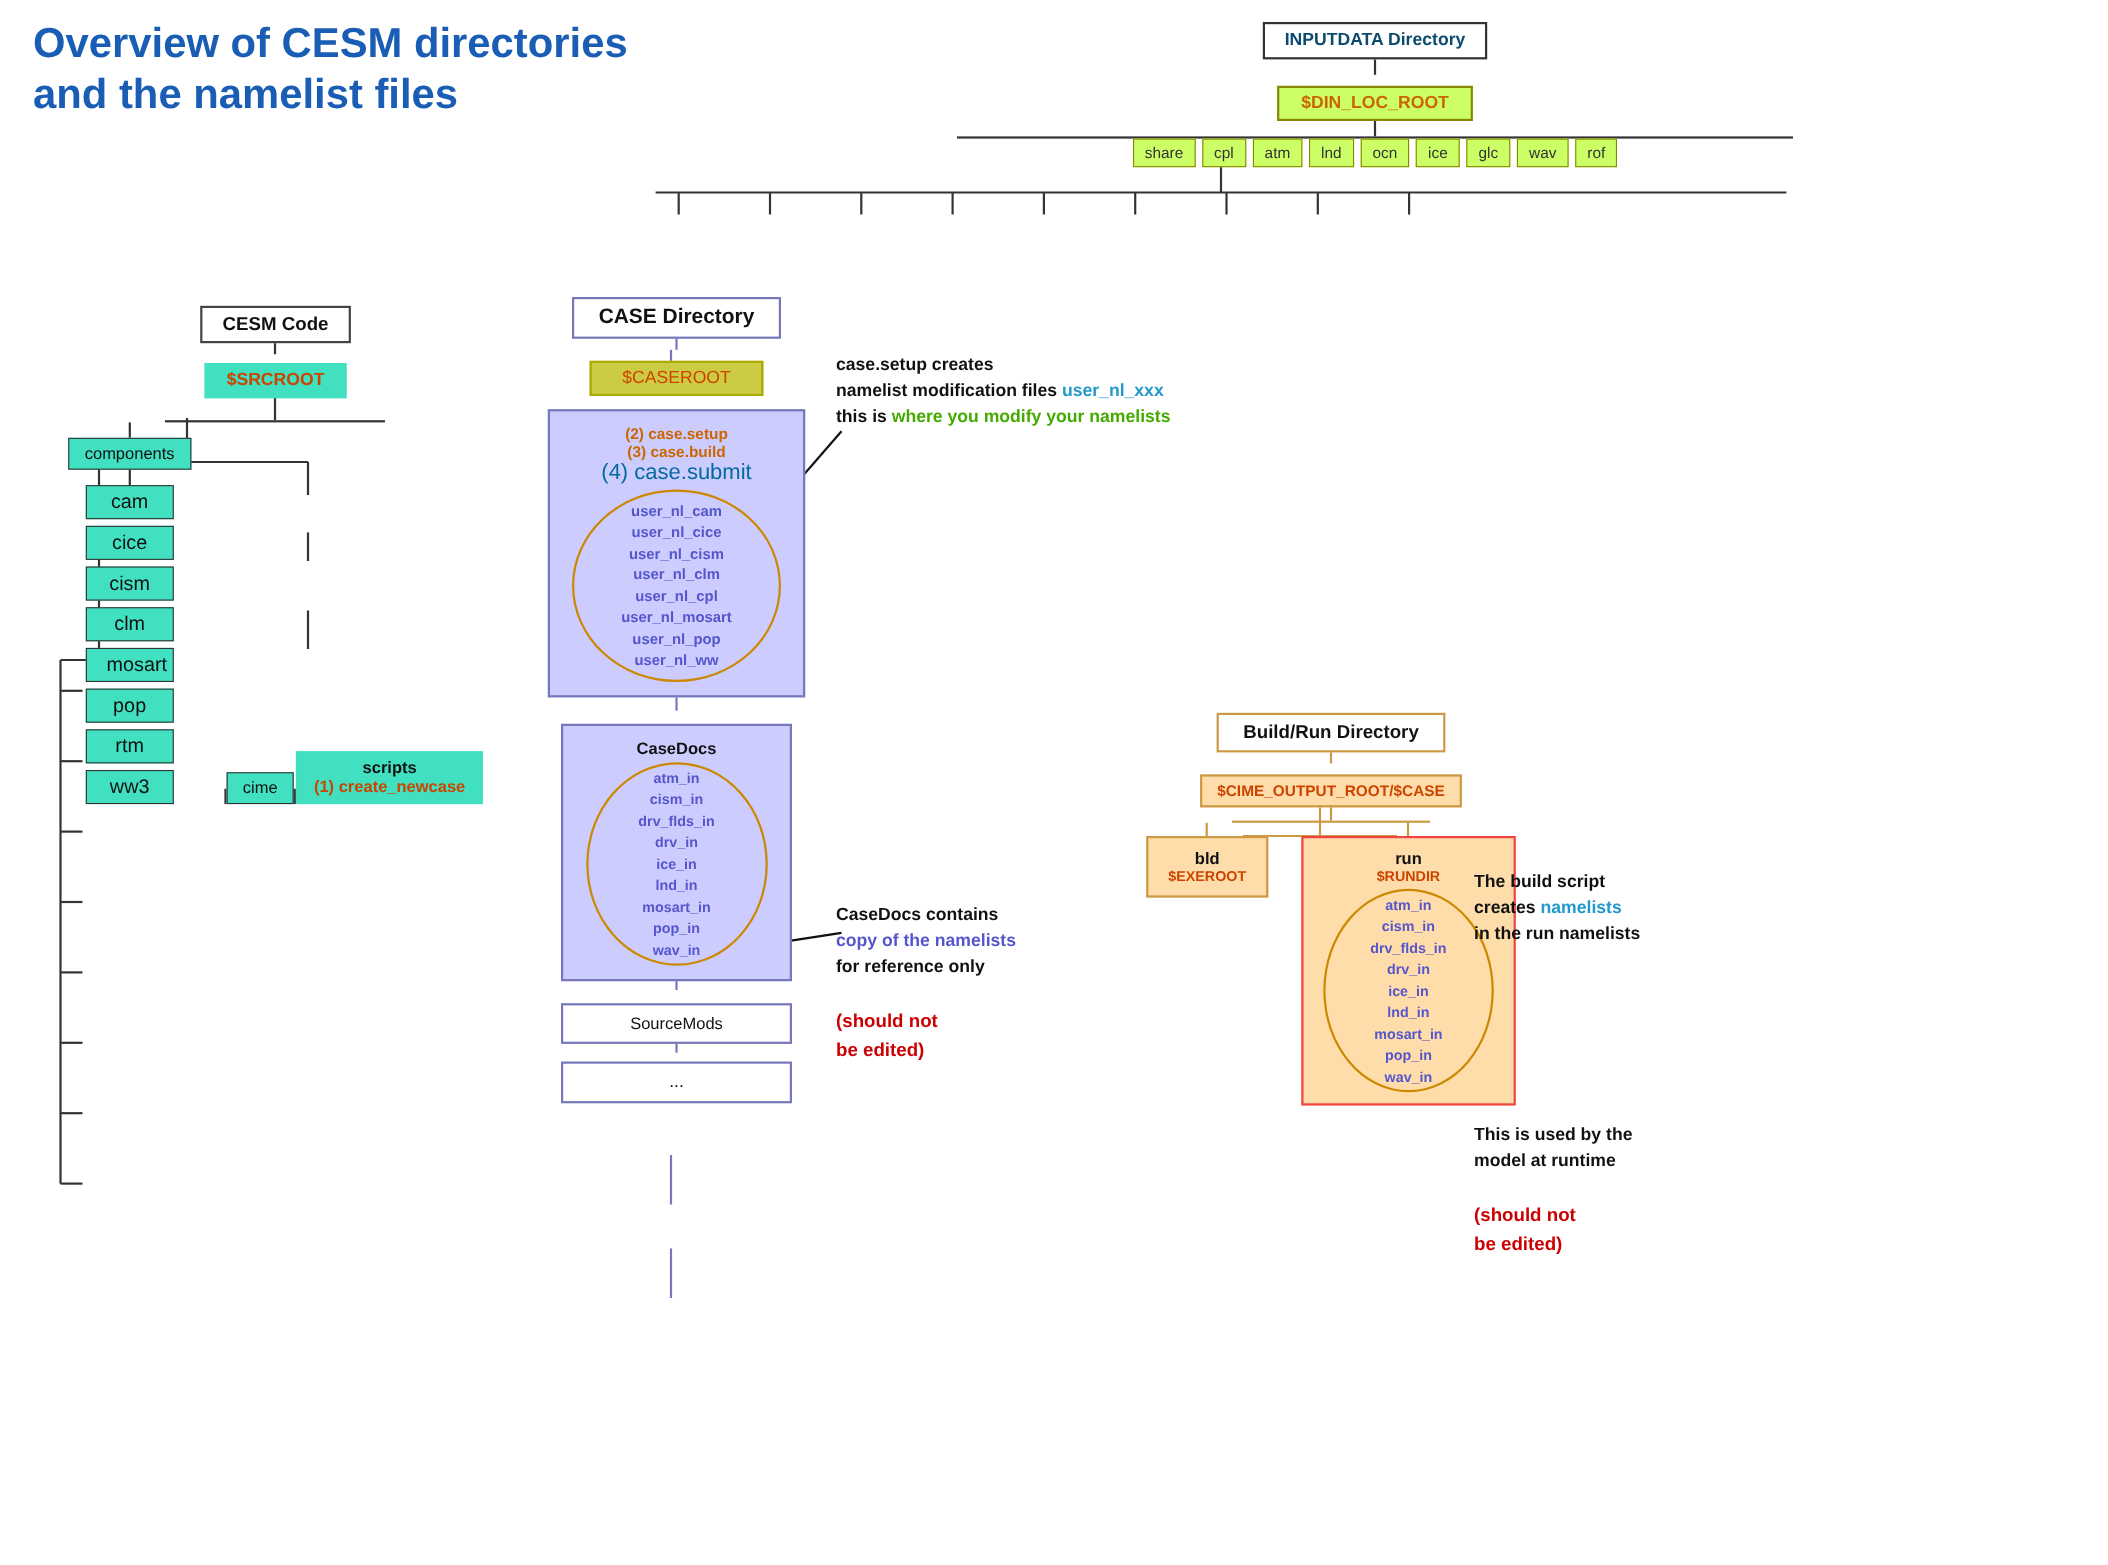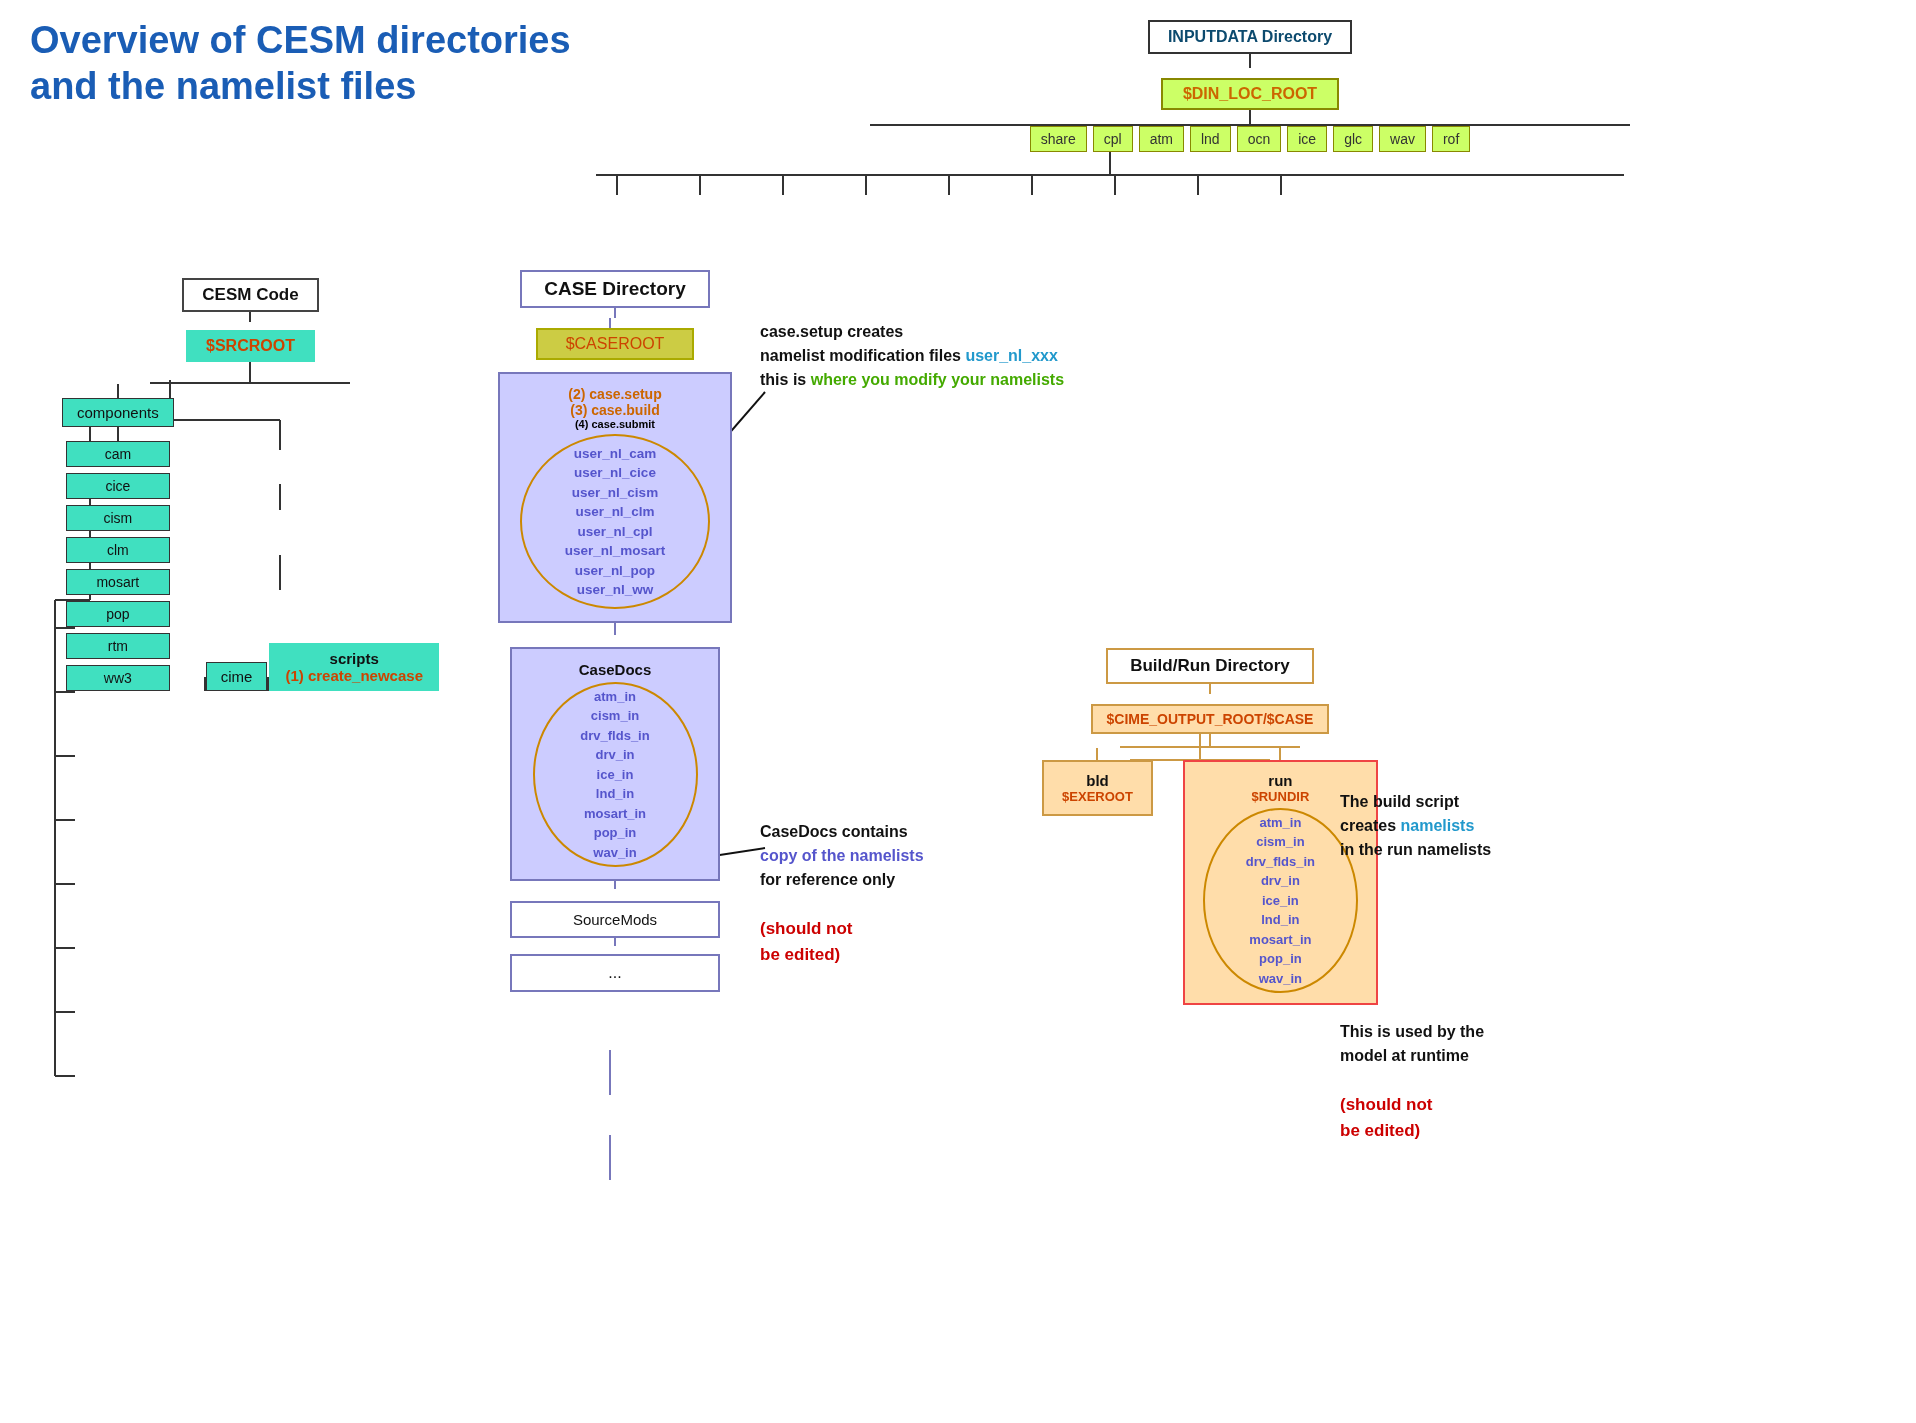--- a/index.html
+++ b/index.html
@@ -81,24 +81,24 @@
       text-align: center;
     }
     .create-newcase {
       color: #cc4400;
       font-weight: bold;
     }
     .comp-item-box {
       border: 1.5px solid #333;
       background: #40e0c0;
       padding: 4px 18px;
-      font-size: 14px;
-      color: #111;
-      text-align: center;
-      width: 104px;
+      font-size: 18px;
+      color: #111;
+      text-align: center;
+      width: 80px;
     }
     .case-dir-label {
       font-size: 19px;
       font-weight: bold;
       color: #111;
       background: white;
       border: 2px solid #7777bb;
       padding: 6px 22px;
       text-align: center;
     }
@@ -503,21 +503,21 @@
 <div style="position:absolute; top:270px; left:490px; display:flex; flex-direction:column; align-items:center; width:250px;">
   <div class="case-dir-label">CASE Directory</div>
   <div style="width:2px; height:10px; background:#7777bb;"></div>
   <div class="caseroot-box">$CASEROOT</div>
   <div style="width:2px; height:0px; background:#7777bb;"></div>
 
   <div class="caseroot-content-box" style="margin-top:12px;">
     <div id="caseroot-orange-files">
         <div style="color: rgb(204, 102, 0); font-weight: bold; font-size: 14px;">(2) case.setup</div>
         <div style="color: rgb(204, 102, 0); font-weight: bold; font-size: 14px;">(3) case.build</div>
-        <div style="color: #000000; font-weight: bold; font-size: 11px;">(4) case.submit</div>
+        <div style="color: #0369a1; font-weight: normal; font-size: 20px;">(4) case.submit</div>
       </div>
     <div class="oval-container">
       <div class="oval-outline"></div>
       <div class="oval-text" id="user-nl-text"><span style="color:#5555cc;font-weight:bold;font-size:13.5px;">user_nl_cam</span><br><span style="color:#5555cc;font-weight:bold;font-size:13.5px;">user_nl_cice</span><br><span style="color:#5555cc;font-weight:bold;font-size:13.5px;">user_nl_cism</span><br><span style="color:#5555cc;font-weight:bold;font-size:13.5px;">user_nl_clm</span><br><span style="color:#5555cc;font-weight:bold;font-size:13.5px;">user_nl_cpl</span><br><span style="color:#5555cc;font-weight:bold;font-size:13.5px;">user_nl_mosart</span><br><span style="color:#5555cc;font-weight:bold;font-size:13.5px;">user_nl_pop</span><br><span style="color:#5555cc;font-weight:bold;font-size:13.5px;">user_nl_ww</span></div>
     </div>
   </div>
 
   <div style="width:2px; height:12px; background:#7777bb;"></div>
   <div class="casedocs-box">
     <div class="casedocs-title">CaseDocs</div>

